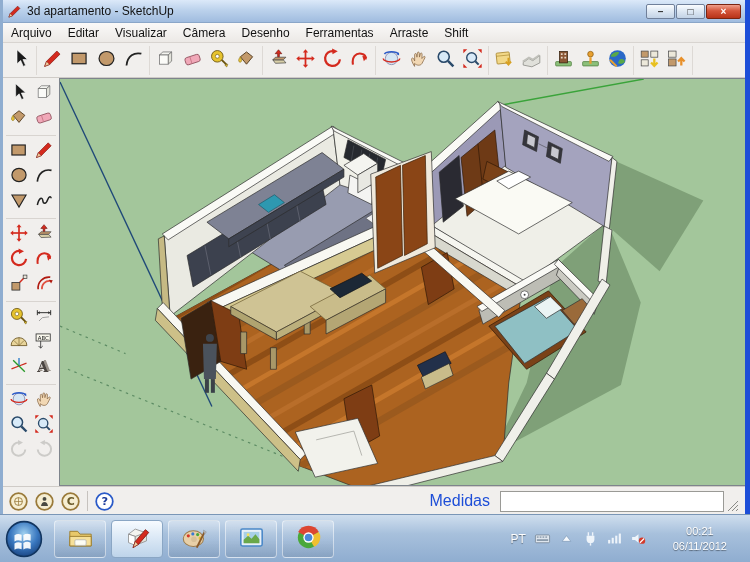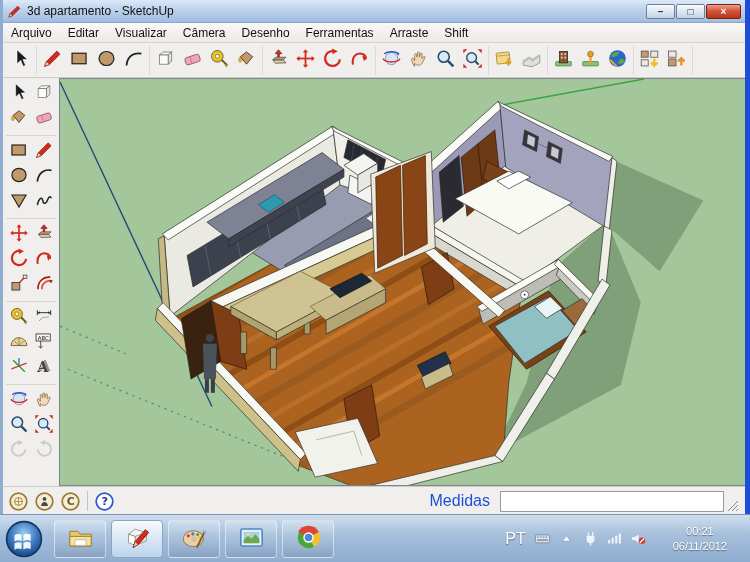--- a/index.html
+++ b/index.html
@@ -56,21 +56,21 @@
     background:linear-gradient(#cfdeee,#a7c0dc 40%,#8fadd0);
     border-top:1px solid #7a96b6;display:flex;align-items:center;padding:0 5px;gap:5px;}
   .start-orb{width:38px;height:38px;border:none;background:none;padding:0;margin-right:6px;}
   .start-orb svg{width:38px;height:38px;}
   .task-btn{width:52px;height:38px;border-radius:4px;border:1px solid rgba(255,255,255,.5);
     background:linear-gradient(rgba(255,255,255,.28),rgba(255,255,255,.06) 50%,rgba(0,0,0,.08));
     display:flex;align-items:center;justify-content:center;padding:0;}
   .task-btn.active{background:linear-gradient(#f7fbff,#dcE9f6 45%,#bed4ea);border-color:#8aa6c4;}
   .task-btn svg{width:27px;height:27px;}
   .tray{margin-left:auto;display:flex;align-items:center;gap:8px;}
-  .tray-lang{font-size:16px;color:#fff;text-shadow:0 1px 1px rgba(0,0,0,.45);}
+  .tray-lang{font-size:12px;color:#fff;text-shadow:0 1px 1px rgba(0,0,0,.45);}
   .tray-icon{width:17px;height:17px;display:flex;}
   .tray-icon svg{width:17px;height:17px;}
   .tray-clock{text-align:center;font-size:11px;line-height:1.3;color:#fff;
     text-shadow:0 1px 1px rgba(0,0,0,.45);margin:0 18px;white-space:nowrap;}
 </style>
 </head>
 <body>
 
 <div class="screen">
   <div class="app">

